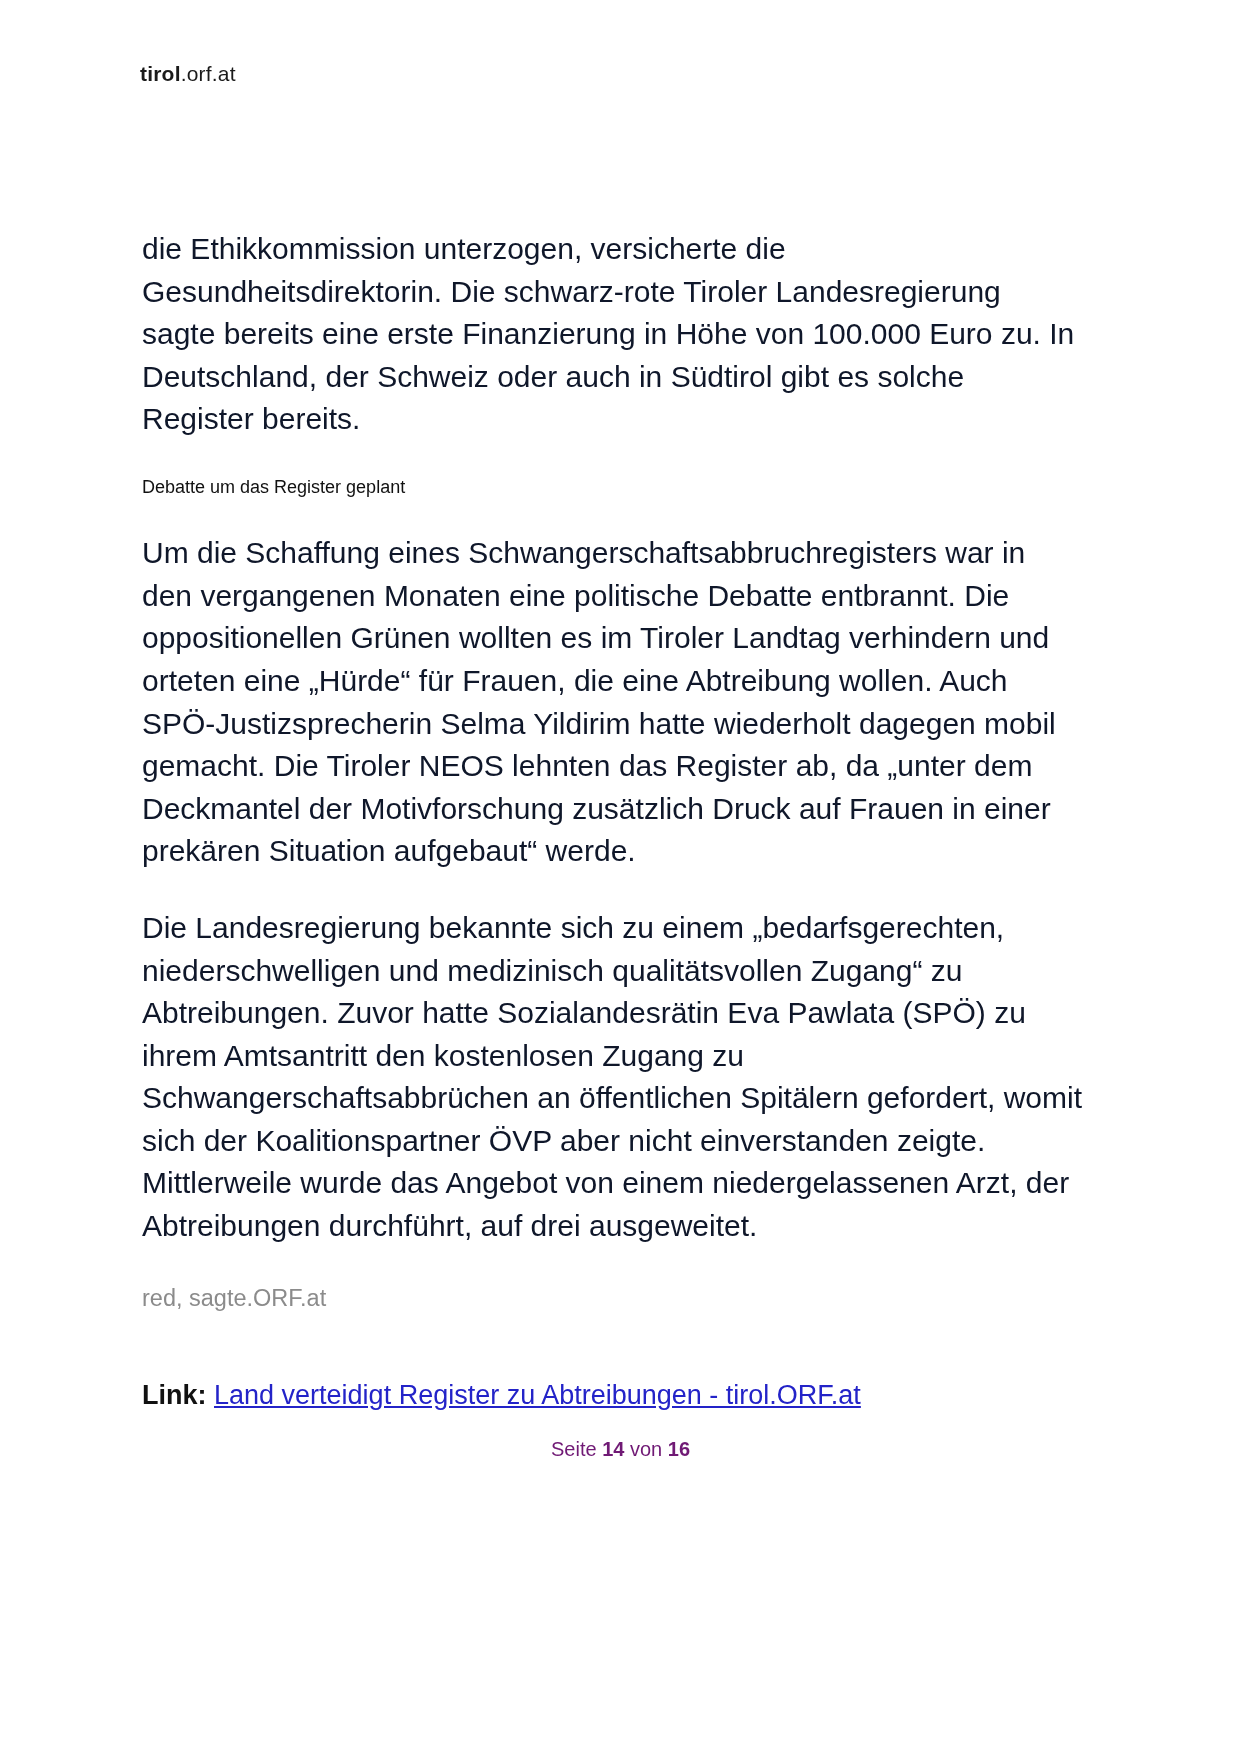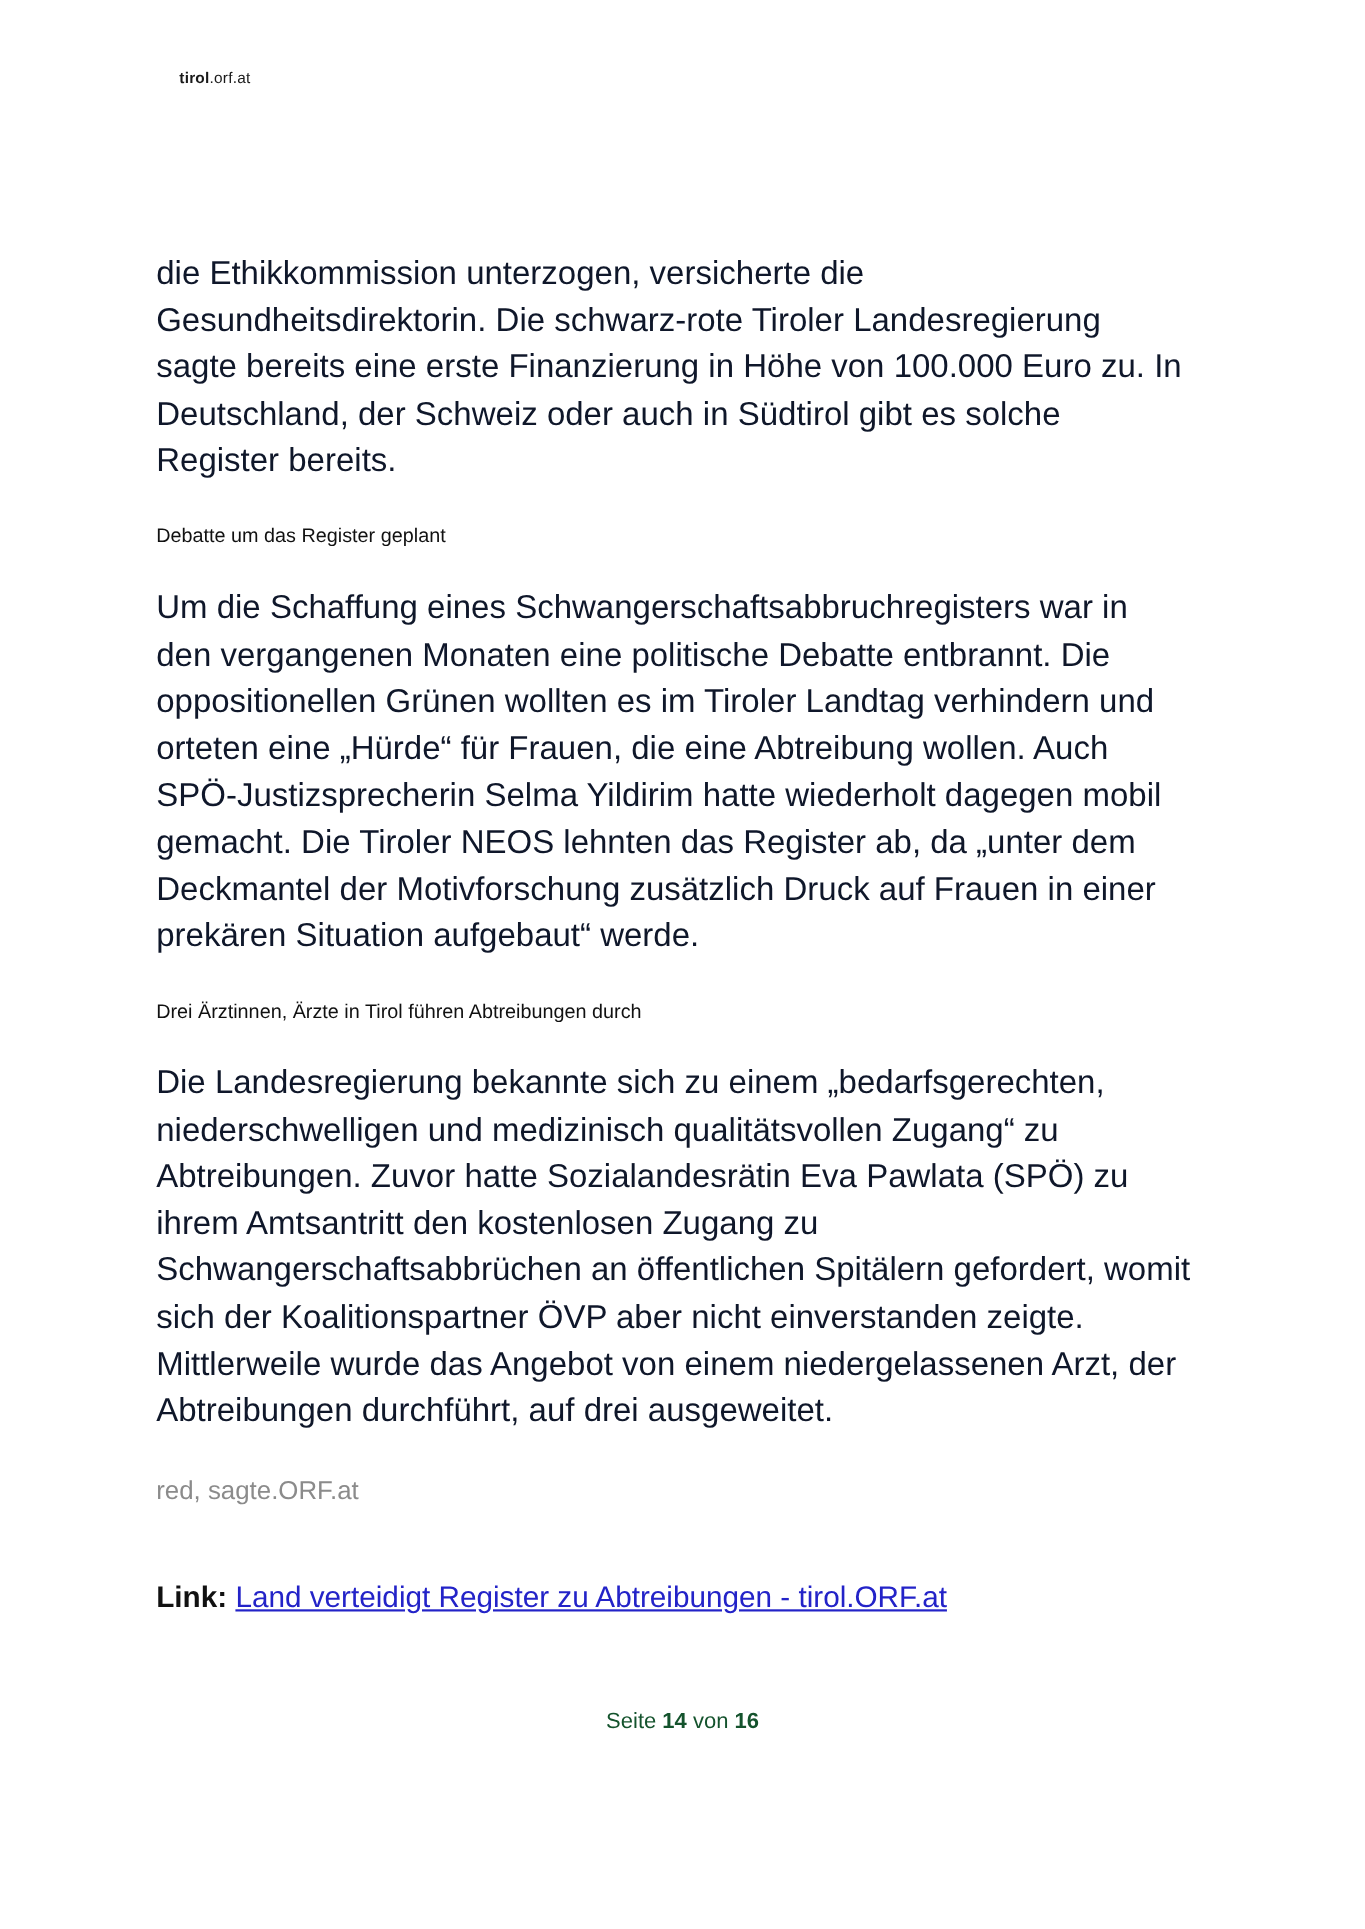--- a/index.html
+++ b/index.html
@@ -20,24 +20,23 @@
     top: 0;
     left: 0;
     width: 1241px;
     height: 1754px;
     box-sizing: border-box;
   }
   .site-header {
     position: absolute;
     top: 62px;
     left: 140px;
-    font-size: 14px;
+    font-size: 21px;
     letter-spacing: 0.2px;
     color: #1a1a1a;
-    margin-left: 23px;
   }
   .site-header .brand-bold {
     font-weight: bold;
   }
   .site-header .brand-light {
     font-weight: normal;
   }
   .content {
     position: absolute;
     top: 228px;
@@ -74,24 +73,24 @@
   }
   .link-block a {
     color: #2323c8;
     text-decoration: underline;
     text-underline-offset: 2px;
   }
   .footer {
     position: absolute;
     left: 0;
     right: 0;
-    top: 1554px;
+    top: 1438px;
     text-align: center;
     font-size: 20px;
-    color: #14532d;
+    color: #701a75;
   }
   .footer b {
     font-weight: bold;
   }
   .footer span.sep {
     font-weight: normal;
   }
 </style>
 </head>
 <body>
@@ -103,21 +102,20 @@
   </div>
 
   <div class="content">
 
     <p class="body-par">die Ethikkommission unterzogen, versicherte die Gesundheitsdirektorin. Die schwarz-rote Tiroler Landesregierung sagte bereits eine erste Finanzierung in Höhe von 100.000 Euro zu. In Deutschland, der Schweiz oder auch in Südtirol gibt es solche Register bereits.</p>
 
     <p class="sub-head">Debatte um das Register geplant</p>
 
     <p class="body-par">Um die Schaffung eines Schwangerschaftsabbruchregisters war in den vergangenen Monaten eine politische Debatte entbrannt. Die oppositionellen Grünen wollten es im Tiroler Landtag verhindern und orteten eine „Hürde“ für Frauen, die eine Abtreibung wollen. Auch SPÖ-Justizsprecherin Selma Yildirim hatte wiederholt dagegen mobil gemacht. Die Tiroler NEOS lehnten das Register ab, da „unter dem Deckmantel der Motivforschung zusätzlich Druck auf Frauen in einer prekären Situation aufgebaut“ werde.</p>
 
-    <p class="sub-head">Drei Ärztinnen, Ärzte in Tirol führen Abtreibungen durch</p>
 
     <p class="body-par">Die Landesregierung bekannte sich zu einem „bedarfsgerechten, niederschwelligen und medizinisch qualitätsvollen Zugang“ zu Abtreibungen. Zuvor hatte Sozialandesrätin Eva Pawlata (SPÖ) zu ihrem Amtsantritt den kostenlosen Zugang zu Schwangerschaftsabbrüchen an öffentlichen Spitälern gefordert, womit sich der Koalitionspartner ÖVP aber nicht einverstanden zeigte. Mittlerweile wurde das Angebot von einem niedergelassenen Arzt, der Abtreibungen durchführt, auf drei ausgeweitet.</p>
 
     <p class="byline">red, sagte.ORF.at</p>
 
     <div class="link-block">
       <span class="link-label">Link:</span>
       <a href="#">Land verteidigt Register zu Abtreibungen - tirol.ORF.at</a>
     </div>
 

